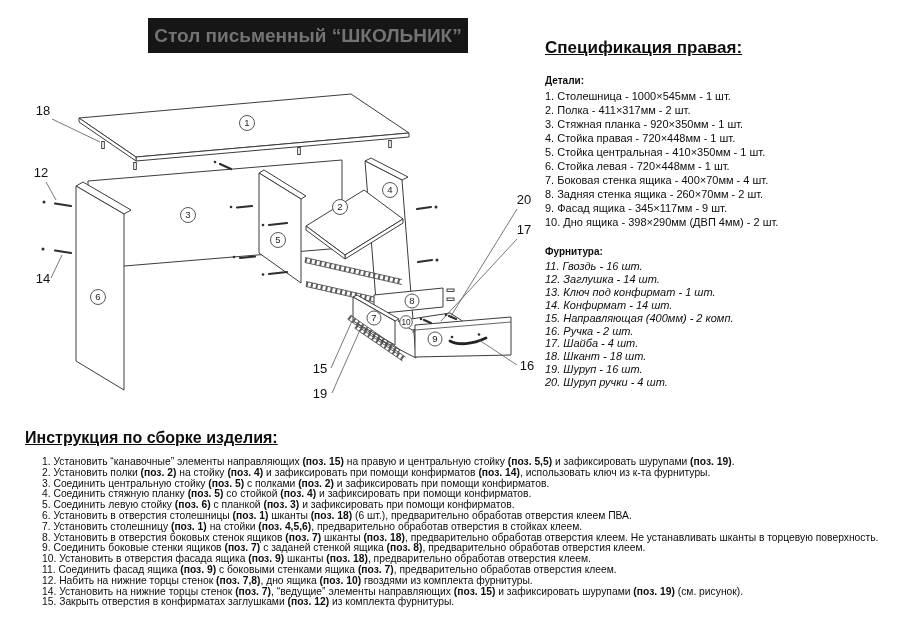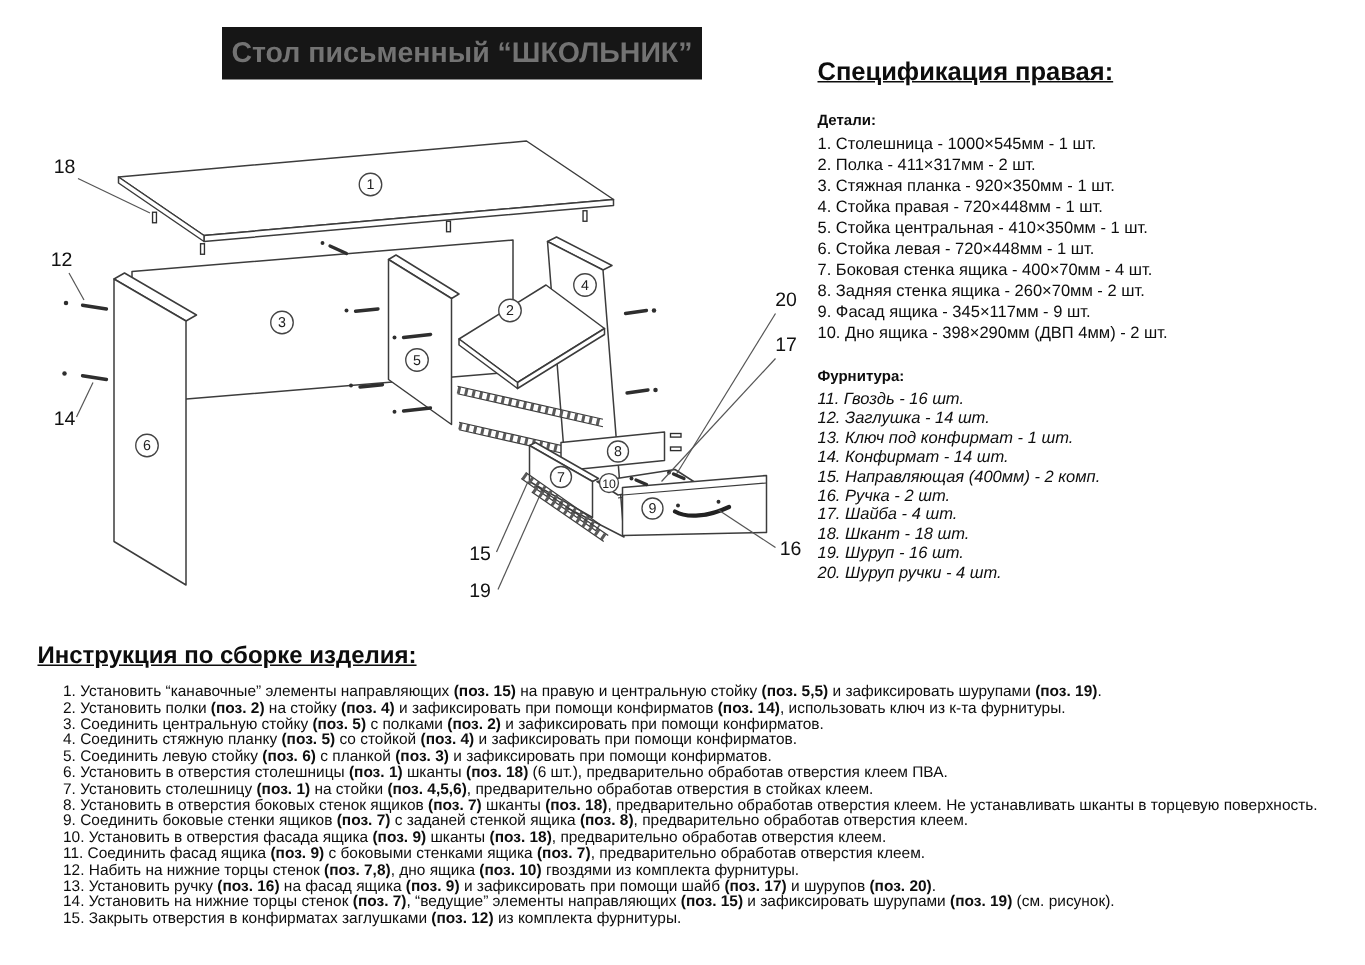--- a/index.html
+++ b/index.html
@@ -268,17 +268,16 @@
     <div class="step fmt-poz">3. Соединить центральную стойку <b>(поз. 5)</b> с полками <b>(поз. 2)</b> и зафиксировать при помощи конфирматов.</div>
     <div class="step fmt-poz">4. Соединить стяжную планку <b>(поз. 5)</b> со стойкой <b>(поз. 4)</b> и зафиксировать при помощи конфирматов.</div>
     <div class="step fmt-poz">5. Соединить левую стойку <b>(поз. 6)</b> с планкой <b>(поз. 3)</b> и зафиксировать при помощи конфирматов.</div>
     <div class="step fmt-poz">6. Установить в отверстия столешницы <b>(поз. 1)</b> шканты <b>(поз. 18)</b> (6 шт.), предварительно обработав отверстия клеем ПВА.</div>
     <div class="step fmt-poz">7. Установить столешницу <b>(поз. 1)</b> на стойки <b>(поз. 4,5,6)</b>, предварительно обработав отверстия в стойках клеем.</div>
     <div class="step fmt-poz">8. Установить в отверстия боковых стенок ящиков <b>(поз. 7)</b> шканты <b>(поз. 18)</b>, предварительно обработав отверстия клеем. Не устанавливать шканты в торцевую поверхность.</div>
     <div class="step fmt-poz">9. Соединить боковые стенки ящиков <b>(поз. 7)</b> с заданей стенкой ящика <b>(поз. 8)</b>, предварительно обработав отверстия клеем.</div>
     <div class="step fmt-poz">10. Установить в отверстия фасада ящика <b>(поз. 9)</b> шканты <b>(поз. 18)</b>, предварительно обработав отверстия клеем.</div>
     <div class="step fmt-poz">11. Соединить фасад ящика <b>(поз. 9)</b> с боковыми стенками ящика <b>(поз. 7)</b>, предварительно обработав отверстия клеем.</div>
     <div class="step fmt-poz">12. Набить на нижние торцы стенок <b>(поз. 7,8)</b>, дно ящика <b>(поз. 10)</b> гвоздями из комплекта фурнитуры.</div>
-    <div class="step fmt-poz">13. Установить ручку <b>(поз. 16)</b> на фасад ящика <b>(поз. 9)</b> и зафиксировать при помощи шайб <b>(поз. 17)</b> и шурупов <b>(поз. 20)</b>.</div>
     <div class="step fmt-poz">14. Установить на нижние торцы стенок <b>(поз. 7)</b>, “ведущие” элементы направляющих <b>(поз. 15)</b> и зафиксировать шурупами <b>(поз. 19)</b> (см. рисунок).</div>
     <div class="step fmt-poz">15. Закрыть отверстия в конфирматах заглушками <b>(поз. 12)</b> из комплекта фурнитуры.</div>
   </div>
 </div>
 
 </body></html>

